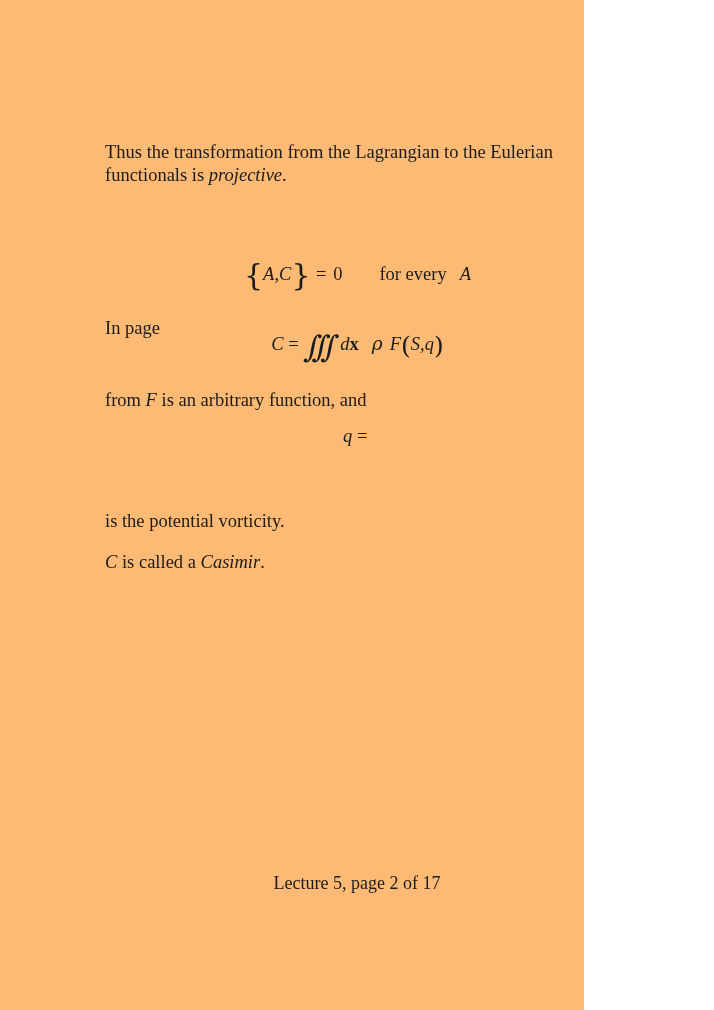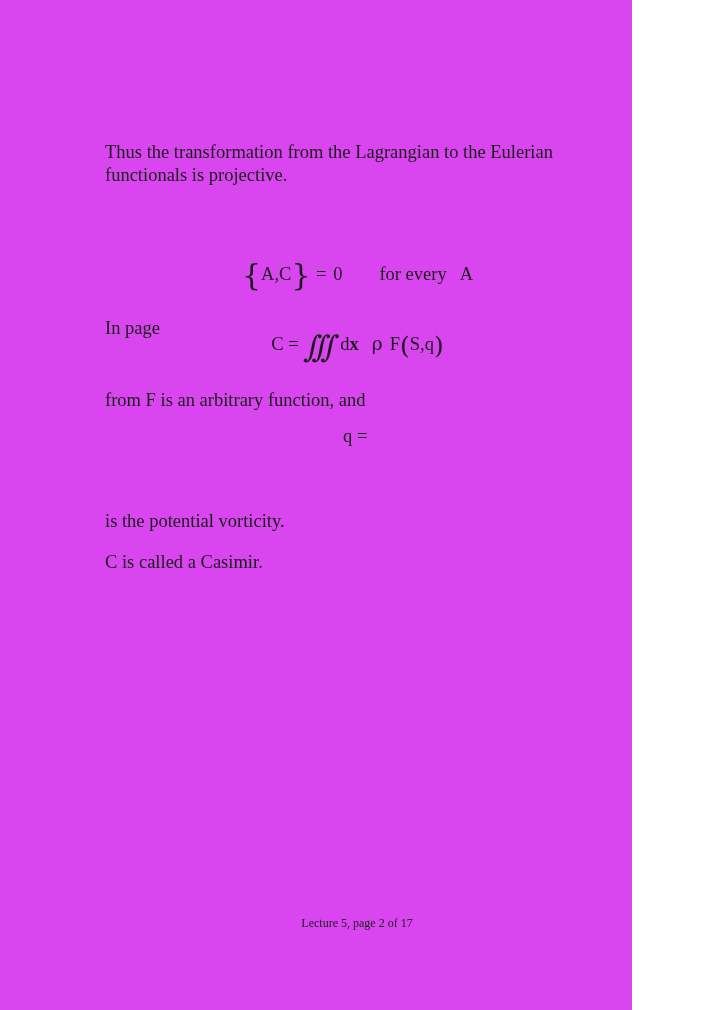--- a/index.html
+++ b/index.html
@@ -5,33 +5,33 @@
   html, body { margin: 0; padding: 0; }
   body {
     width: 714px; height: 1010px;
     background: #ffffff;
     font-family: "Liberation Serif", "DejaVu Serif", serif;
     color: #1b1b1b;
     overflow: hidden;
   }
   .page {
     position: relative;
-    width: 632px; height: 1010px;
-    background: #d946ef;
+    width: 584px; height: 1010px;
+    background: #fdba74;
   }
   .block {
     position: absolute;
     left: 105px;
     width: 505px;
     font-size: 18.5px;
     line-height: 23px;
   }
   .block span { white-space: pre-wrap; }
   .eq { text-align: center; white-space: nowrap; }
-  .it { }
+  .it { font-style: italic; }
   .bf { font-weight: bold; }
   .sym { font-family: "DejaVu Serif", serif; }
 
   
   #para-transformation { top: 141px; }
   #para-bracket-singular { top: 208px; }
   #eq-bracket { top: 260px; height: 44px; }
   #para-in-fact { top: 317px; }
   #eq-casimir { top: 332px; height: 48px; }
   #para-where { top: 389px; }
@@ -84,24 +84,24 @@
   .frac .den {
     display: block;
     padding-top: 3px;
   }
   .times { margin: 0 5px; }
   .dot { margin: 0 7px; }
 
   
   #page-footer {
     position: absolute;
-    left: 0; top: 914px;
+    left: 0; top: 874px;
     width: 714px;
     text-align: center;
-    font-size: 12px;
+    font-size: 18px;
     line-height: 18px;
   }
 </style>
 </head>
 <body>
 
 <div class="page">
 
   <div class="block" id="para-transformation">
     <span>Thus the transformation from the Lagrangian to the Eulerian</span><br>

